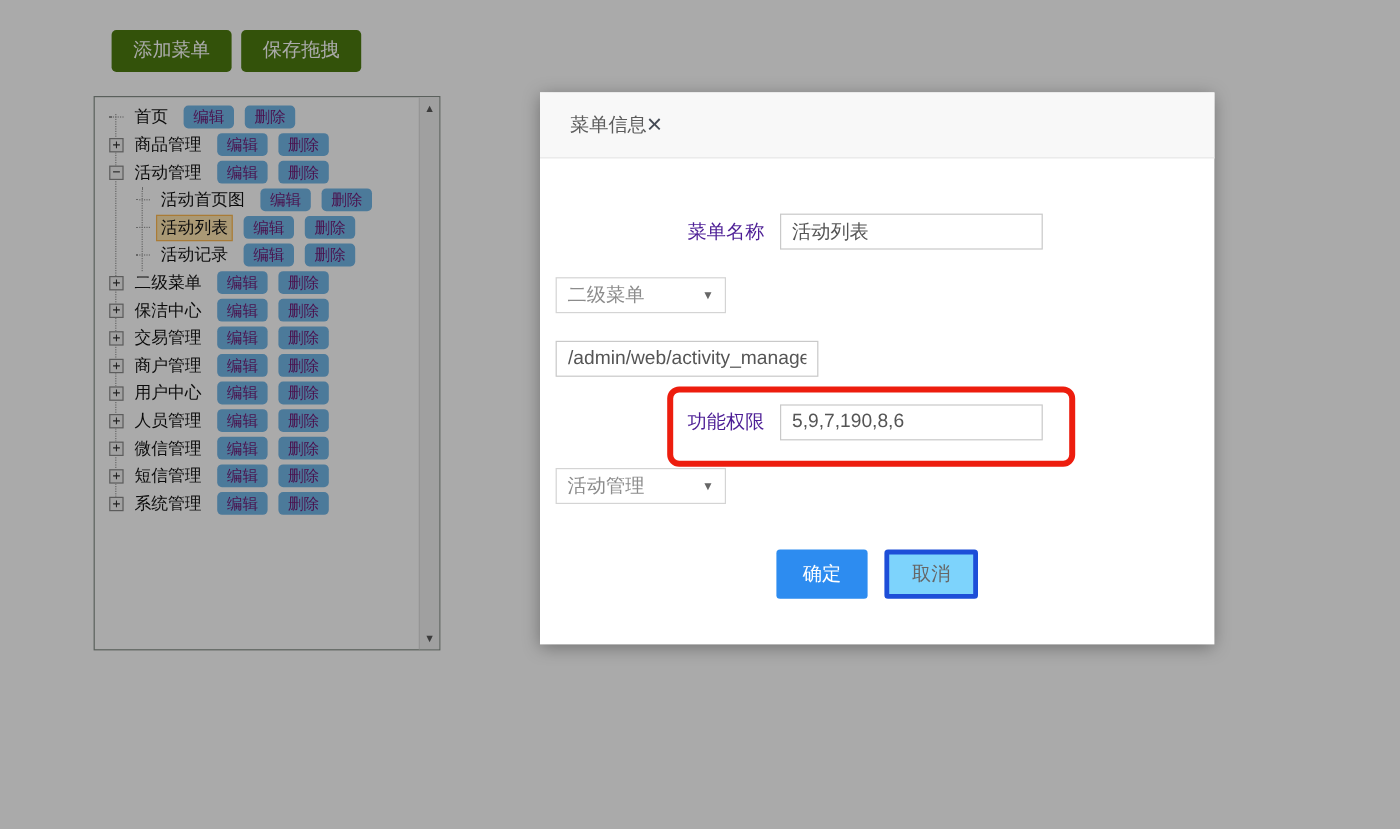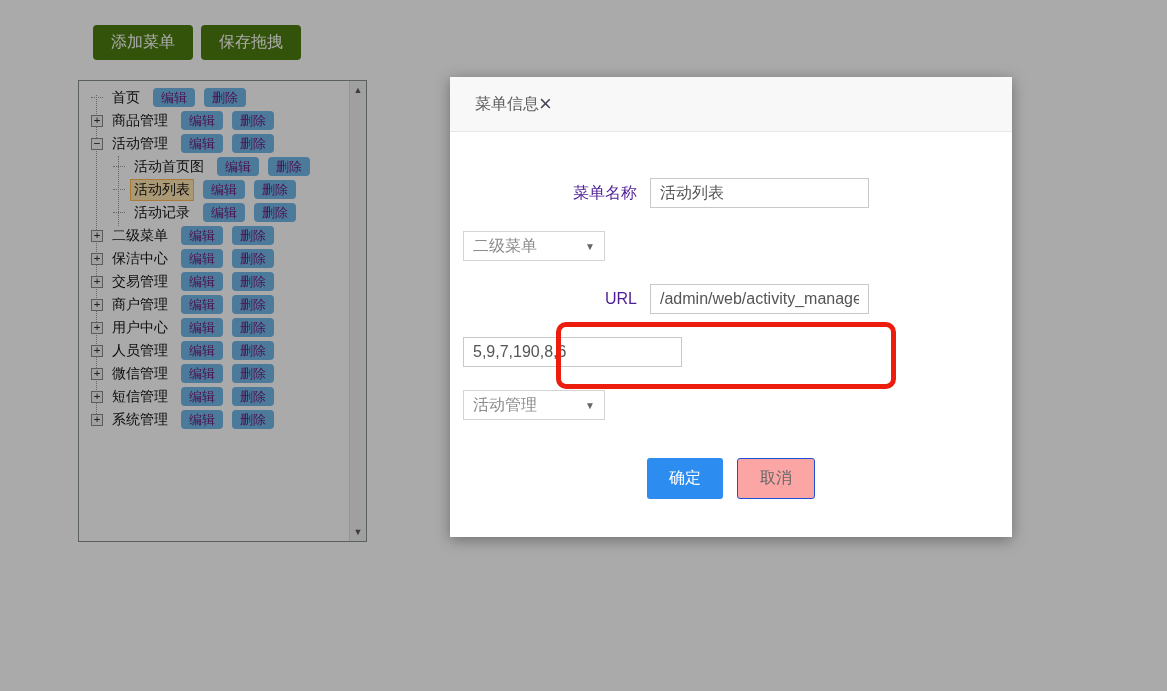--- a/index.html
+++ b/index.html
@@ -92,21 +92,21 @@
     padding:0 9px; font-size:16px; color:#8c8c8c; cursor:pointer;
   }
   .caret { font-size:10px; color:#666; }
 
   .modal-actions { display:flex; justify-content:center; gap:14px; margin-top:38px; }
   .btn-ok {
     width:76px; height:41px; background:#2d8cf0; color:#fff; border:none;
     border-radius:3px; font-size:16px; cursor:pointer; font-family:inherit;
   }
   .btn-cancel {
-    width:78px; height:41px; background:#fca5a5; color:#666; border:1px solid #1d4ed8;
+    width:78px; height:41px; background:#7dd3fc; color:#666; border:4px solid #1d4ed8;
     border-radius:3px; font-size:16px; cursor:pointer; font-family:Liberation Serif, serif;
   }
 
   
   .annotation-rect {
     position:absolute; left:556px; top:322px; width:340px; height:67px;
     border:5px solid #ed1d0e; border-radius:10px; z-index:40; pointer-events:none;
   }
 </style>
 </head>
@@ -236,24 +236,24 @@
         <span class="form-label">菜单名称</span>
         <input class="text-input form-control" value="活动列表" style="">
       </div>
       <div class="form-row">
         <div class="select-box form-control">
           <span>二级菜单</span>
           <span class="caret">▼</span>
         </div>
       </div>
       <div class="form-row">
-        <span class="form-label">URL</span>
         <input class="text-input form-control" value="/admin/web/activity_manage" style="">
       </div>
       <div class="form-row">
+        <span class="form-label">功能权限</span>
         <input class="text-input form-control" value="5,9,7,190,8,6" style="">
       </div>
       <div class="form-row">
         <div class="select-box form-control">
           <span>活动管理</span>
           <span class="caret">▼</span>
         </div>
       </div>
       <div class="modal-actions">
         <button class="btn-ok">确定</button>

